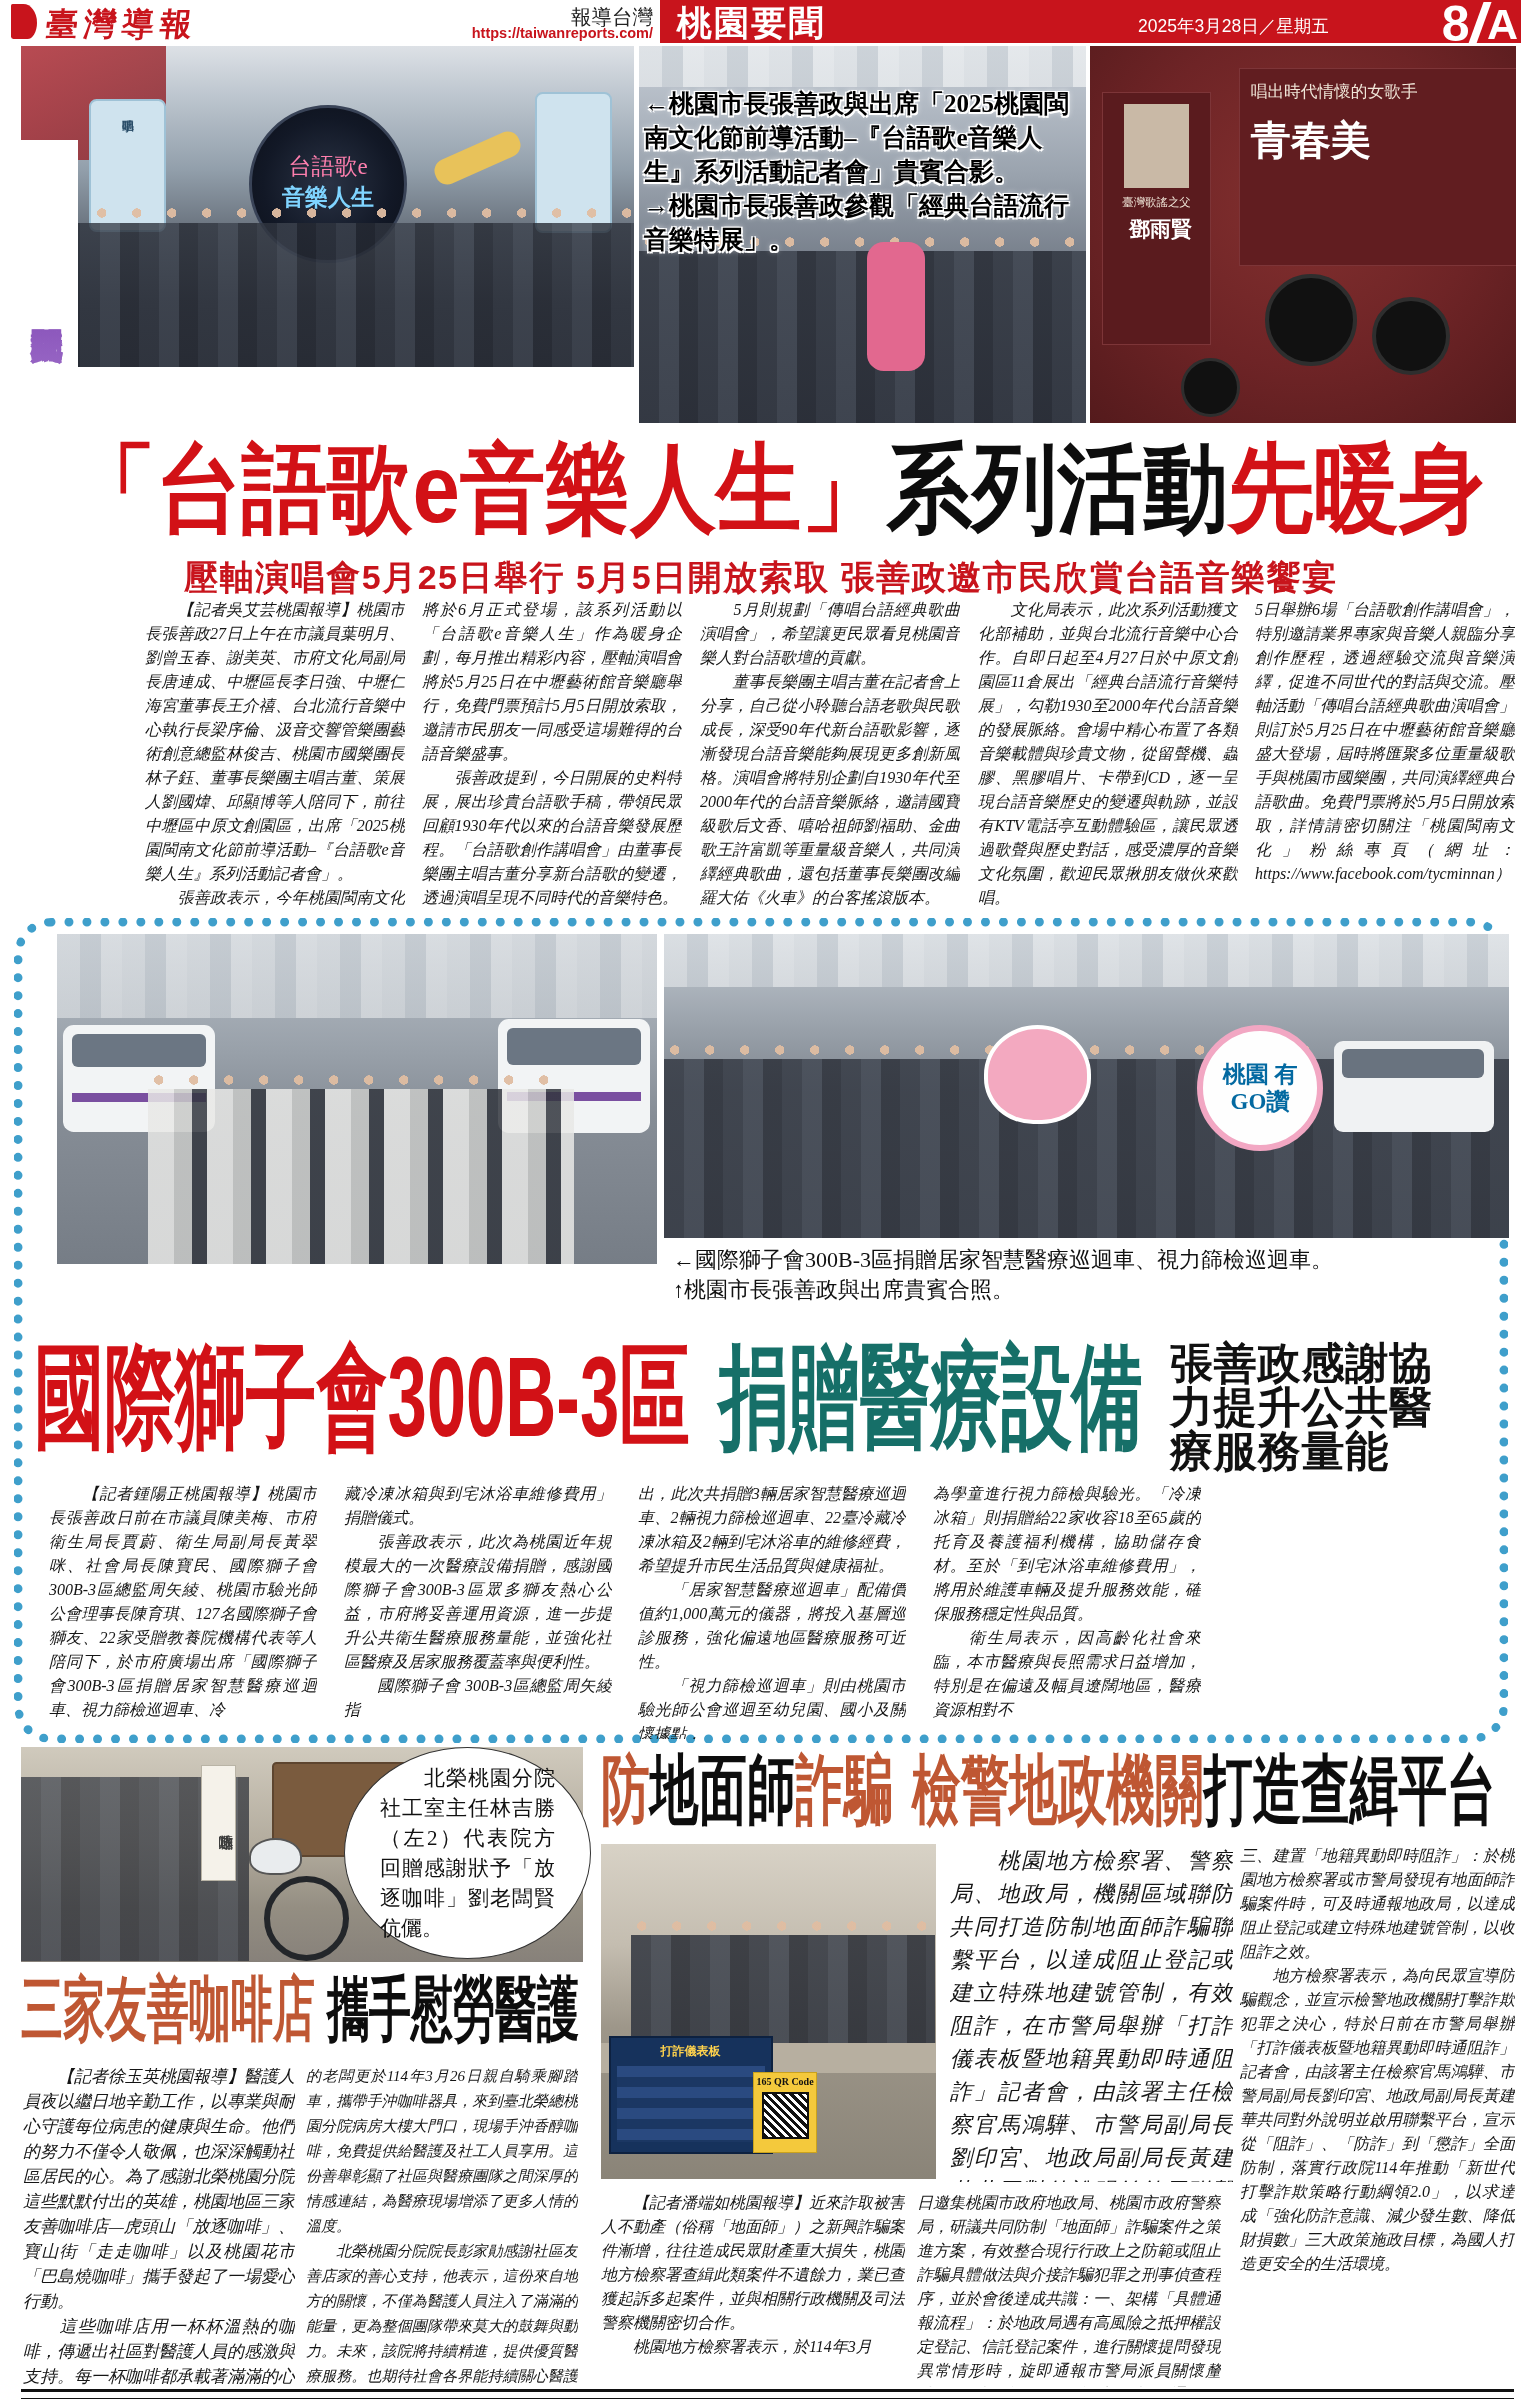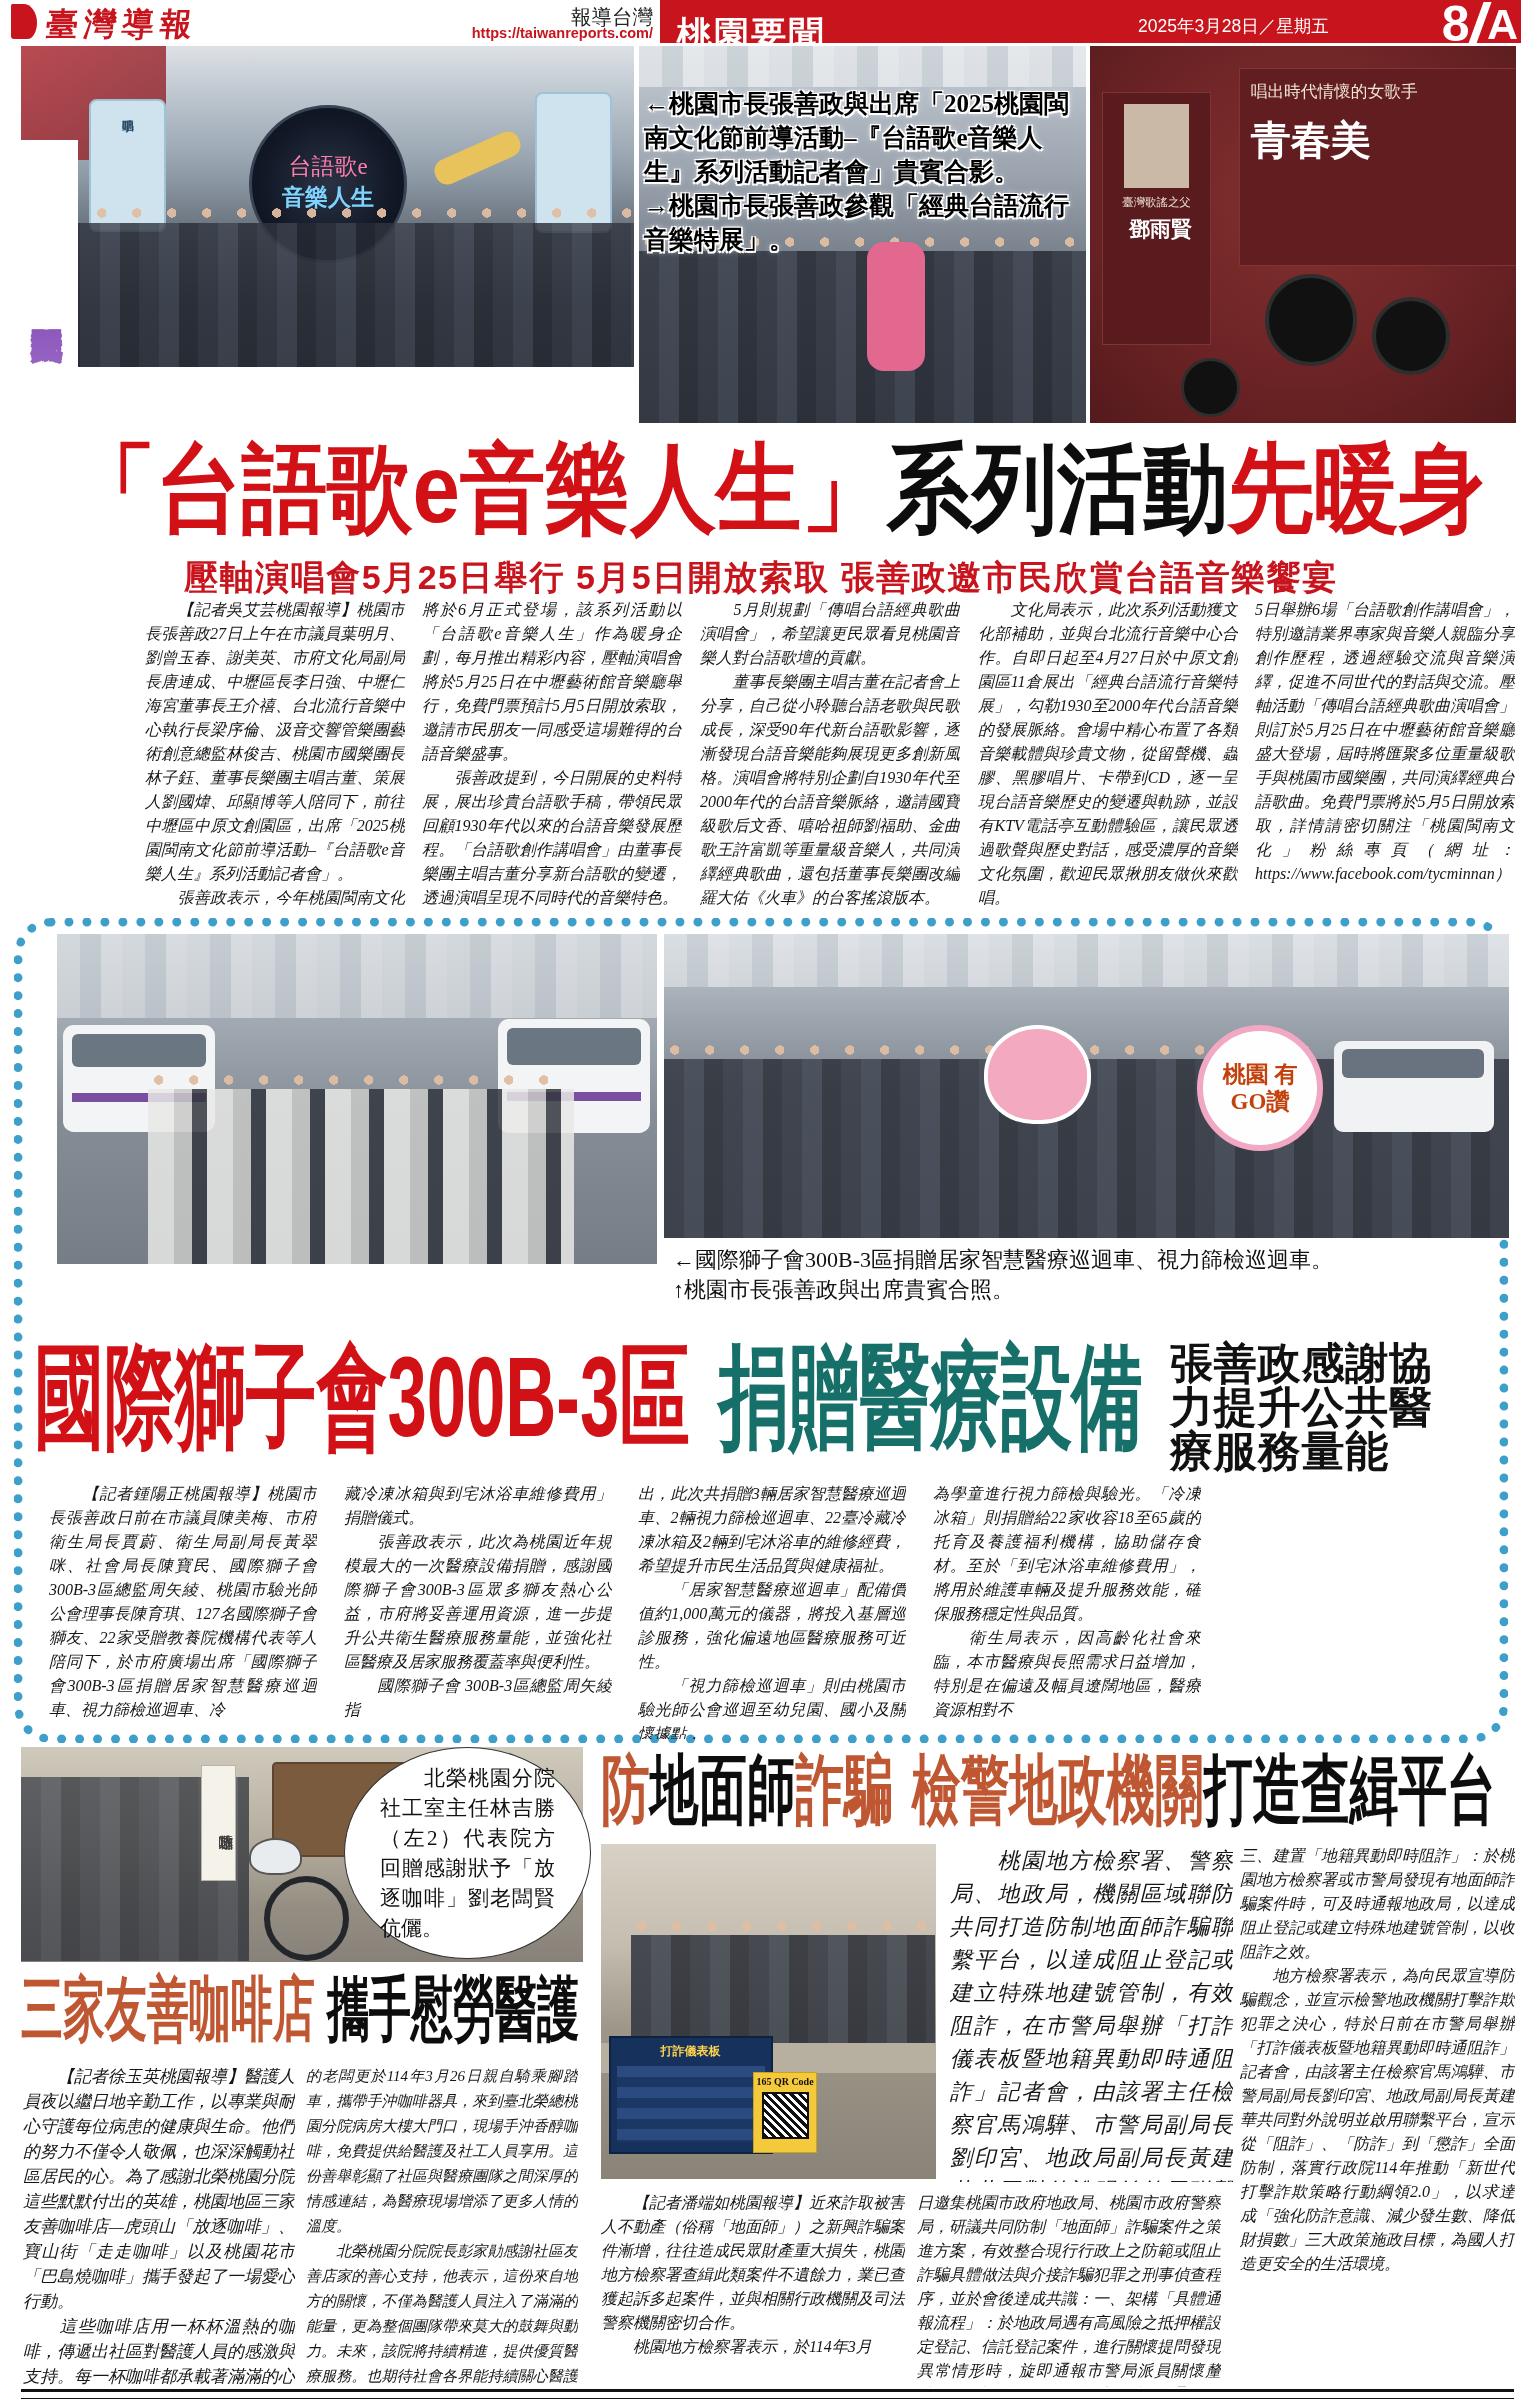--- a/index.html
+++ b/index.html
@@ -26,21 +26,21 @@
 <body>
 
 <div id="page">
 
   <div class="abs" style="left:0;top:0;width:1522px;height:43px;background:#fff;">
     <div class="abs" style="left:10.7px;top:3.8px;width:26px;height:35px;background:#c8141c;border-radius:3px 100% 70% 4.6px / 3px 100% 90% 4.6px;"></div>
     <div class="abs" style="left:46px;top:3px;font-size:32px;font-weight:bold;color:#c8141c;letter-spacing:6px;transform:skewX(-6deg);font-family:'DejaVu Serif','Liberation Serif',serif;">臺灣導報</div>
     <div class="abs" style="left:441px;top:3px;width:212px;text-align:right;font-size:20.5px;color:#222;">報導台灣</div>
     <div class="abs" style="left:411px;top:25px;width:242px;text-align:right;font-size:14.5px;font-weight:bold;color:#c8141c;font-family:'Liberation Sans','DejaVu Sans',sans-serif;">https://taiwanreports.com/</div>
     <div class="abs" style="left:660px;top:0;width:861px;height:43px;background:#c8141c;color:#fff;">
-      <div class="abs hl" style="left:16.7px;top:11px;font-size:35px;letter-spacing:2.3px;">桃園要聞</div>
+      <div class="abs hl" style="left:16.7px;top:0px;font-size:35px;letter-spacing:2.3px;">桃園要聞</div>
       <div class="abs" style="left:478px;top:13.7px;font-size:17.5px;font-family:'Liberation Sans','DejaVu Sans',sans-serif;">2025年3月28日／星期五</div>
       <div class="abs" style="right:3px;top:-4.6px;display:flex;align-items:center;">
         <span class="hl" style="font-size:50px;">8</span>
         <span style="display:inline-block;width:8.4px;height:47px;background:#fff;transform:skewX(-20deg);margin:3px 3.8px 0 5.3px;"></span>
         <span class="hl" style="font-size:43px;">A</span>
       </div>
     </div>
   </div>
 
   <div class="photo" style="left:21px;top:46px;width:613px;height:321px;background:linear-gradient(180deg,#dde1e6 0%,#bcc5ce 16%,#93a0ac 38%,#5f6772 62%,#3b404a 80%,#2d313a 100%);">
@@ -132,21 +132,21 @@
     <div class="abs heads" style="left:91px;top:137px;width:426px;height:20px;"></div>
     <div class="abs" style="left:91px;top:155px;width:426px;height:175px;background:repeating-linear-gradient(90deg,#e8e8e6 0 26px,#c8c9c7 26px 44px,#32363e 44px 59px);opacity:.85;"></div>
   </div>
 
   <div class="photo" style="left:664px;top:934px;width:845px;height:304px;background:linear-gradient(180deg,#c3cad2 0%,#9aa2ab 30%,#7f868f 52%,#6f757e 100%);">
     <div class="abs whiteband" style="left:0;top:0;width:845px;height:53px;opacity:.6;"></div>
     <div class="abs heads" style="left:0;top:107px;width:845px;height:20px;"></div>
     <div class="abs suitband" style="left:0;top:125px;width:845px;height:180px;opacity:.8;"></div>
     <div class="abs" style="left:320px;top:91px;width:99px;height:91px;background:#f3a9c0;border:4.6px solid #fff;border-radius:50% 50% 46% 46%;"></div>
     <div class="abs" style="left:533px;top:91px;width:114px;height:114px;border-radius:50%;background:#fefefe;border:6px solid #f2a7c3;display:flex;align-items:center;justify-content:center;text-align:center;">
-      <span style="font-size:23px;line-height:27px;font-weight:bold;color:#c2410c;width:76px;">桃園 有GO讚</span>
+      <span style="font-size:23px;line-height:27px;font-weight:bold;color:#0369a1;width:76px;">桃園 有GO讚</span>
     </div>
     <div class="abs" style="left:670px;top:107px;width:160px;height:91px;background:#f0f2f3;border-radius:9px;">
       <div style="margin:7.6px;width:142px;height:29px;background:#69737f;border-radius:6px;"></div>
     </div>
   </div>
 
   <div class="abs" style="left:673px;top:1245px;width:829px;">
     <p style="margin:0;font-size:22px;line-height:30px;color:#111;">←國際獅子會300B-3區捐贈居家智慧醫療巡迴車、視力篩檢巡迴車。</p>
     <p style="margin:0;font-size:22px;line-height:30px;color:#111;">↑桃園市長張善政與出席貴賓合照。</p>
   </div>

